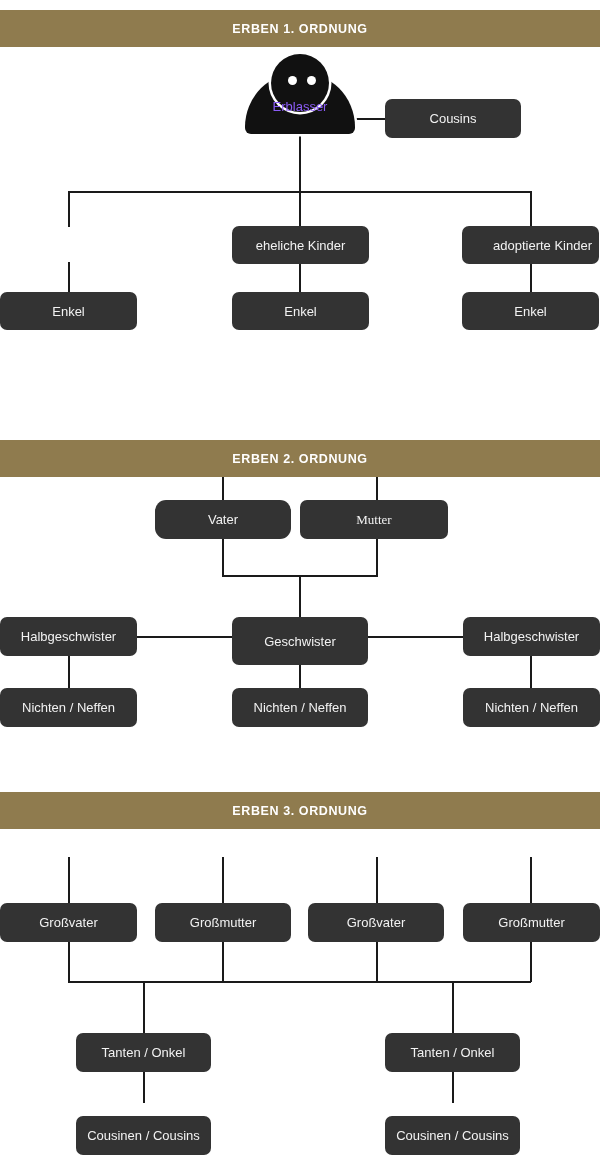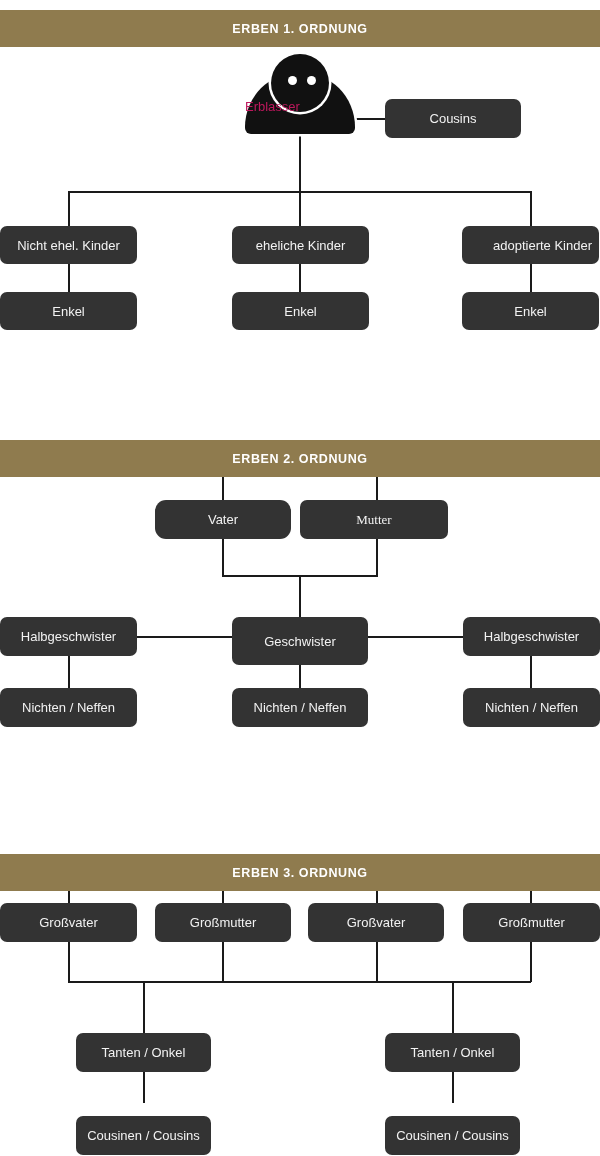--- a/index.html
+++ b/index.html
@@ -89,22 +89,22 @@
     background: #ffffff;
     z-index: 3;
   }
   .person .eye.left  { left: 43px; }
   .person .eye.right { left: 62px; }
   .person .plabel {
     position: absolute;
     left: 0;
     bottom: 20px;
     width: 110px;
-    text-align: left;
-    color: #be185d;
+    text-align: center;
+    color: #8b5cf6;
     font-size: 13px;
     z-index: 4;
   }
 </style>
 </head>
 <body>
 
 <div id="diagram">
 
   <div class="band" style="top:10px;">ERBEN 1. ORDNUNG</div>
@@ -122,21 +122,20 @@
   <div class="person" style="left:245px; top:54px; width:110px; height:80px;">
     <div class="body"></div>
     <div class="head"></div>
     <div class="eye left"></div>
     <div class="eye right"></div>
     <div class="plabel">Erblasser</div>
   </div>
 
   <div class="node" style="left:385px; top:99px; width:136px; height:39px;">Cousins</div>
 
-  <div class="node" style="left:0px; top:226px; width:137px; height:38px;">Nicht ehel. Kinder</div>
   <div class="node" style="left:232px; top:226px; width:137px; height:38px;">eheliche Kinder</div>
   <div class="node" style="left:462px; top:226px; width:137px; height:38px;padding-left:24px;">adoptierte Kinder</div>
 
   <div class="node" style="left:0px; top:292px; width:137px; height:38px;">Enkel</div>
   <div class="node" style="left:232px; top:292px; width:137px; height:38px;">Enkel</div>
   <div class="node" style="left:462px; top:292px; width:137px; height:38px;">Enkel</div>
 
   <div class="band" style="top:440px;">ERBEN 2. ORDNUNG</div>
 
   <div class="line vline" style="left:222px; top:455px; height:45px;"></div>
@@ -155,21 +154,21 @@
   <div class="node" style="left:300px; top:500px; width:148px; height:39px;font-family:Liberation Serif, serif;">Mutter</div>
 
   <div class="node" style="left:0px; top:617px; width:137px; height:39px;">Halbgeschwister</div>
   <div class="node" style="left:232px; top:617px; width:136px; height:48px;">Geschwister</div>
   <div class="node" style="left:463px; top:617px; width:137px; height:39px;">Halbgeschwister</div>
 
   <div class="node" style="left:0px; top:688px; width:137px; height:39px;">Nichten / Neffen</div>
   <div class="node" style="left:232px; top:688px; width:136px; height:39px;">Nichten / Neffen</div>
   <div class="node" style="left:463px; top:688px; width:137px; height:39px;">Nichten / Neffen</div>
 
-  <div class="band" style="top:854px;">ERBEN 3. ORDNUNG</div>
+  <div class="band" style="top:792px;">ERBEN 3. ORDNUNG</div>
 
   <div class="line vline" style="left:68px; top:857px; height:46px;"></div>
   <div class="line vline" style="left:222px; top:857px; height:46px;"></div>
   <div class="line vline" style="left:376px; top:857px; height:46px;"></div>
   <div class="line vline" style="left:530px; top:857px; height:46px;"></div>
 
   <div class="line vline" style="left:68px; top:941px; height:41px;"></div>
   <div class="line vline" style="left:222px; top:941px; height:41px;"></div>
   <div class="line vline" style="left:376px; top:941px; height:41px;"></div>
   <div class="line vline" style="left:530px; top:941px; height:41px;"></div>

